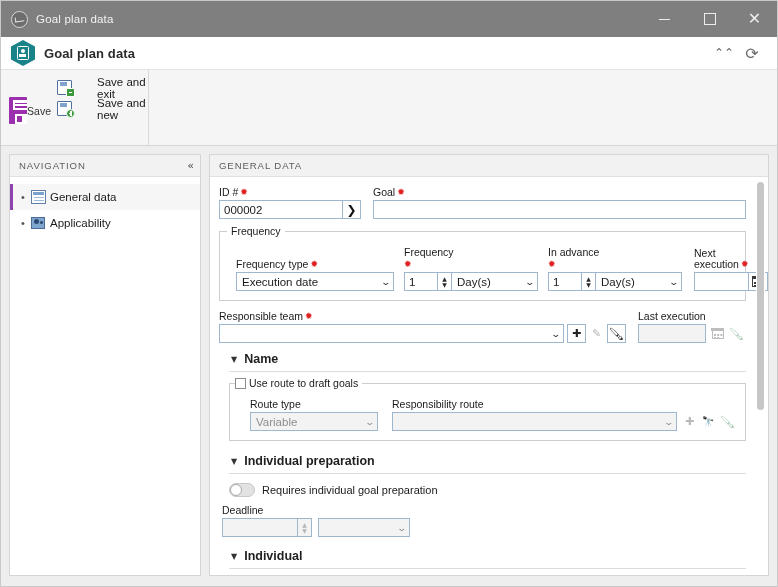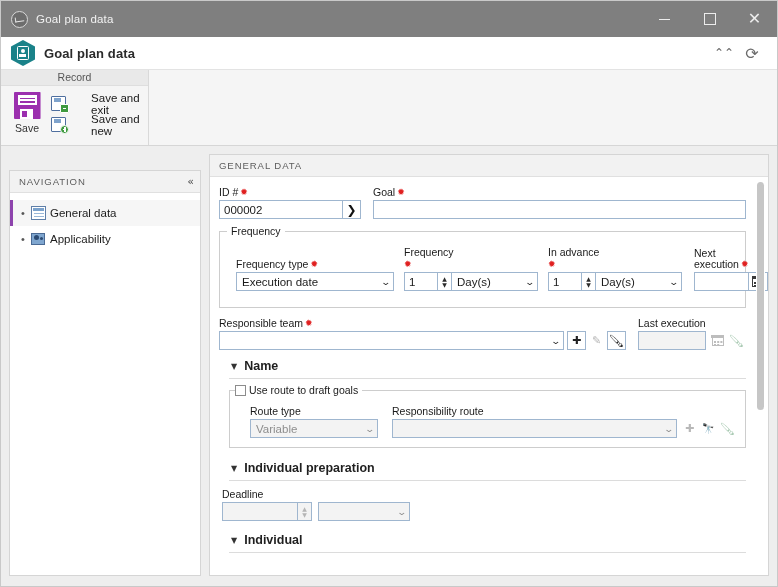--- a/index.html
+++ b/index.html
@@ -142,21 +142,21 @@
     font-size: 10.5px; color: #555;
     background: #e9e9e9;
     border-bottom: 1px solid #dedede;
   }
   .ribbon-group-body {
     flex: 1 1 auto;
     display: flex; padding: 4px 0 0 8px;
   }
   .big-btn {
     width: 42px;
-    display: flex; flex-direction: column; align-items: center;
+    display: flex; flex-direction: row; align-items: center;
   }
   .floppy {
     width: 27px; height: 27px;
     position: relative; margin-top: 2px;
     background: #9b2fae;
     clip-path: polygon(0 0, 100% 0, 100% 100%, 0 100%);
     border-radius: 1px;
   }
   .floppy .inner-top {
     position: absolute; left: 4px; top: 3px;
@@ -237,21 +237,20 @@
     min-height: 0;
   }
 
   
   .navpanel {
     width: 192px; flex: 0 0 192px;
     background: #ffffff;
     border: 1px solid #d5d5d5;
     display: flex; flex-direction: column;
     box-sizing: border-box;
-    margin-top: 16px;
   }
   .nav-head {
     height: 22px; flex: 0 0 22px;
     background: #f2f2f2;
     border-bottom: 1px solid #e0e0e0;
     display: flex; align-items: center;
     padding: 0 6px 0 9px;
     box-sizing: border-box;
   }
   .nav-head-title {
@@ -537,21 +536,20 @@
     <span class="hdr-icon">
         <span class="chev-up-dbl">⌃⌃</span>
       </span>
     <span class="hdr-icon">
         <span class="refresh-ico">⟳</span>
       </span>
   </div>
 
   <div class="ribbon">
     <div class="ribbon-group">
-      <div class="ribbon-group-title">Record</div>
       <div class="ribbon-group-body">
         <div class="big-btn">
           <span class="floppy">
             <span class="inner-top"></span>
             <span class="inner-bot"></span>
           </span>
           <span class="big-btn-label">Save</span>
         </div>
         <div class="small-btns">
           <div class="small-btn">
@@ -609,21 +607,21 @@
               <input class="inp" style="width: 124px;" value="000002">
               <span class="arrowbtn">❯</span>
             </div>
           </div>
           <div class="fld" style="margin-left:12px; flex:1 1 auto; min-width:0">
             <span class="lbl"><span>Goal</span><span class="req">✹</span></span>
             <input class="inp" style="width: 100%;" value="">
           </div>
         </div>
 
-        <div class="groupbox" style="margin-top:12px; padding:14px 8px 16px 8px;">
+        <div class="groupbox" style="margin-top:12px; padding:14px 8px 9px 8px;">
           <span class="gb-title">Frequency</span>
           <div class="row">
             <div class="fld" style="width:160px; margin-left:8px">
               <span class="lbl"><span>Frequency type</span><span class="req">✹</span></span>
               <div class="sel" style="width:158px">
                 <span class="txt">Execution date</span>
                 <span class="caret">⌄</span>
               </div>
             </div>
 
@@ -730,20 +728,26 @@
             </div>
           </div>
         </div>
 
         <div class="section" style="margin-top:13px">
           <span class="tri">▼</span>
           <span class="sect-title">Individual preparation</span>
         </div>
         <div class="section-rule"></div>
 
+        <div class="toggle-row" style="margin:9px 0 0 10px">
+          <span class="toggle">
+              <span class="knob"></span>
+            </span>
+          <span class="toggle-label">Requires individual goal preparation</span>
+        </div>
 
         <div class="fld" style="margin:7px 0 0 3px">
           <span class="lbl">Deadline</span>
           <div style="display:flex; align-items:center">
             <input class="inp disabled" style="width: 76px;" readonly="" value="">
             <span class="spin disabled">▲<br>▼</span>
             <div class="sel disabled" style="width:92px; margin-left:6px">
               <span class="txt"></span>
               <span class="caret">⌄</span>
             </div>

